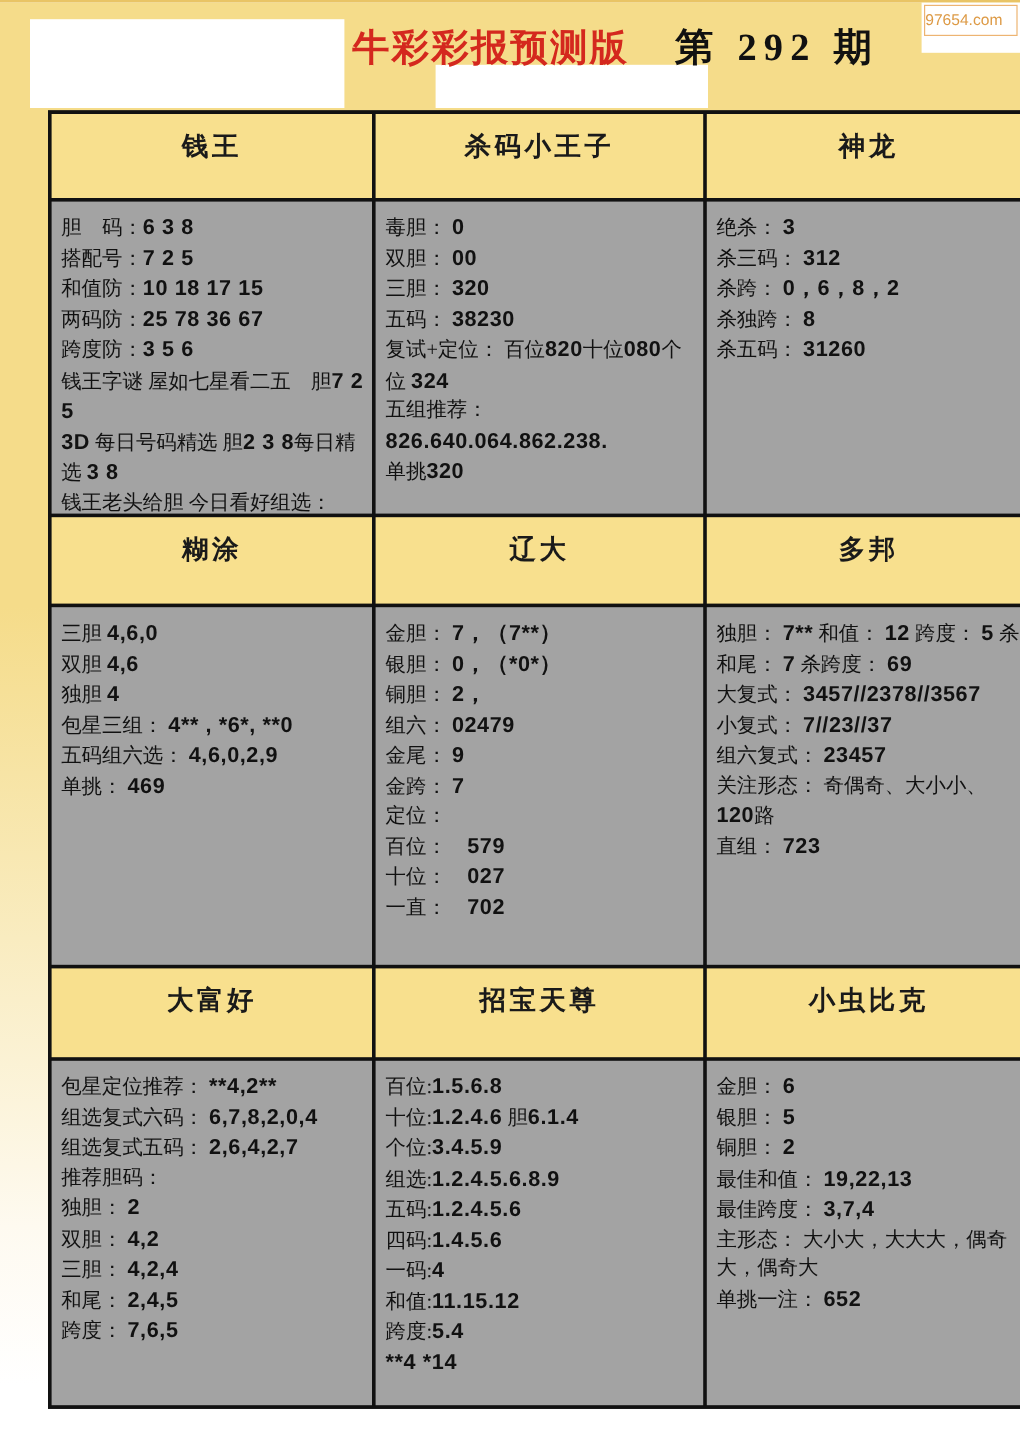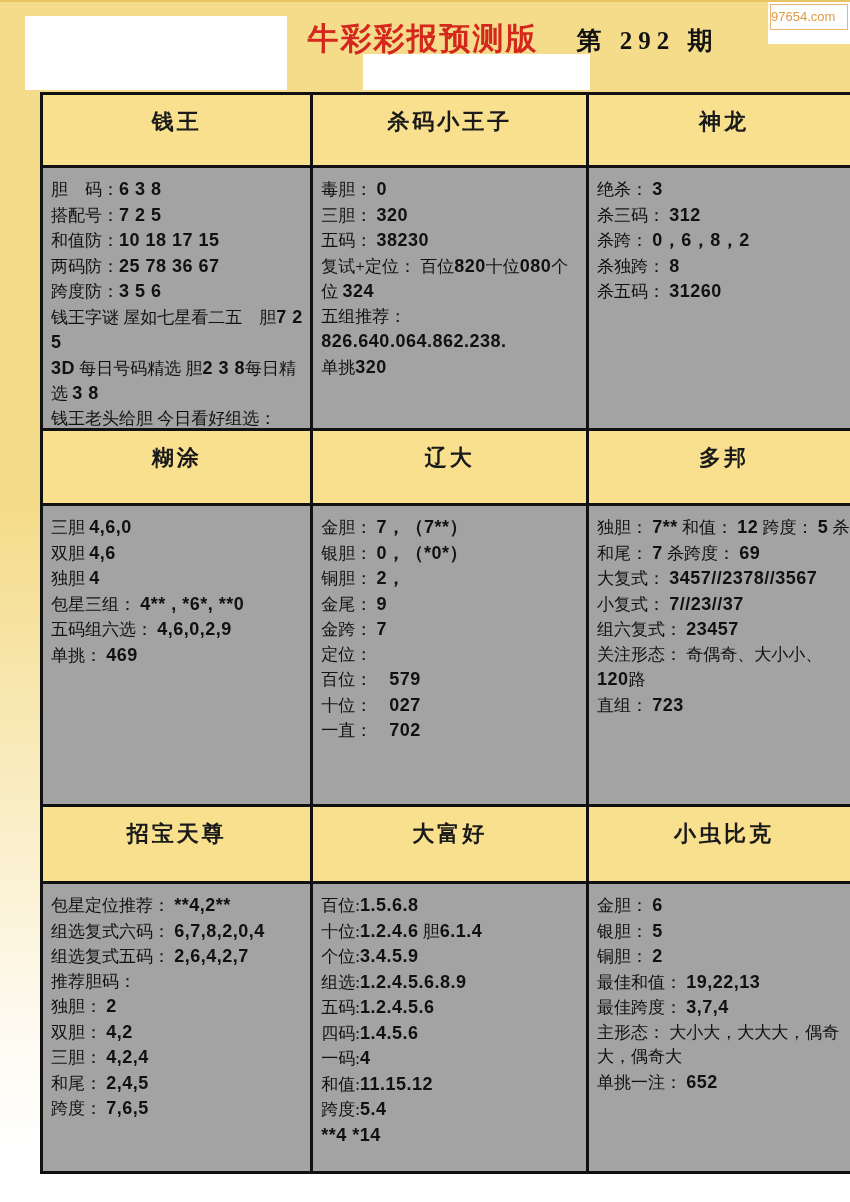--- a/index.html
+++ b/index.html
@@ -19,21 +19,21 @@
     margin:2px 2px 0 2px; height:26px; line-height:24px; 
     border:1px solid #edb472; color:var(--badge-orange,#dd9a45);
     font-size:13px; font-family:"Liberation Sans", sans-serif;
   }
 
   .title-row { position:absolute; top:16px; left:0; width:850px; text-align:center;
                padding-left:150px; white-space:nowrap; }
   .title-main { color:var(--title-red,#d4281e); font-family:"Liberation Serif", serif;
                 font-weight:bold; font-size:31px; letter-spacing:2px;margin-left:26px; }
   .title-issue { color:#111; font-family:"Liberation Serif", serif; font-weight:bold;
-                 font-size:25px; margin-left:38px; letter-spacing:6px; }
+                 font-size:32px; margin-left:38px; letter-spacing:6px; }
 
   .grid {
     position:absolute; left:40px; top:90px; width:822px;
     display:grid; grid-template-columns:1fr 1.02fr 1.01fr;
     grid-template-rows:70px 260px 72px 298px 74px 287px;
     gap:3px; background:#111; border:3px solid #111;
   }
   .hd {
     background:var(--header-yellow,#f8e08e); text-align:center; padding-top:12px;
     font-family:"Liberation Serif", serif; font-weight:bold; font-size:22px;
@@ -72,20 +72,21 @@
         <div class="line"><span class="l">搭配号：</span><span class="v">7 2 5</span></div>
         <div class="line"><span class="l">和值防：</span><span class="v">10 18 17 15</span></div>
         <div class="line"><span class="l">两码防：</span><span class="v">25 78 36 67</span></div>
         <div class="line"><span class="l">跨度防：</span><span class="v">3 5 6</span></div>
         <div class="line"><span class="l">钱王字谜 屋如七星看二五　胆</span><span class="v">7 2 5</span></div>
         <div class="line"><span class="v">3D</span><span class="l"> 每日号码精选 胆</span><span class="v">2 3 8</span><span class="l">每日精选 </span><span class="v">3 8</span></div>
         <div class="line"><span class="l">钱王老头给胆 今日看好组选：</span></div>
       </div>
     <div class="cell">
         <div class="line"><span class="l">毒胆： </span><span class="v">0</span></div>
+        <div class="line"><span class="l">双胆： </span><span class="v">00</span></div>
         <div class="line"><span class="l">三胆： </span><span class="v">320</span></div>
         <div class="line"><span class="l">五码： </span><span class="v">38230</span></div>
         <div class="line"><span class="l">复试+定位： 百位</span><span class="v">820</span><span class="l">十位</span><span class="v">080</span><span class="l">个位 </span><span class="v">324</span></div>
         <div class="line"><span class="l">五组推荐：</span><span class="v">826.640.064.862.238.</span></div>
         <div class="line"><span class="l">单挑</span><span class="v">320</span></div>
       </div>
     <div class="cell">
         <div class="line"><span class="l">绝杀： </span><span class="v">3</span></div>
         <div class="line"><span class="l">杀三码： </span><span class="v">312</span></div>
         <div class="line"><span class="l">杀跨： </span><span class="v">0，6，8，2</span></div>
@@ -102,38 +103,39 @@
         <div class="line"><span class="l">双胆 </span><span class="v">4,6</span></div>
         <div class="line"><span class="l">独胆 </span><span class="v">4</span></div>
         <div class="line"><span class="l">包星三组： </span><span class="v">4** , *6*, **0</span></div>
         <div class="line"><span class="l">五码组六选： </span><span class="v">4,6,0,2,9</span></div>
         <div class="line"><span class="l">单挑： </span><span class="v">469</span></div>
       </div>
     <div class="cell">
         <div class="line"><span class="l">金胆： </span><span class="v">7，（7**）</span></div>
         <div class="line"><span class="l">银胆： </span><span class="v">0，（*0*）</span></div>
         <div class="line"><span class="l">铜胆： </span><span class="v">2，</span></div>
+        <div class="line"><span class="l">组六： </span><span class="v">02479</span></div>
         <div class="line"><span class="l">金尾： </span><span class="v">9</span></div>
         <div class="line"><span class="l">金跨： </span><span class="v">7</span></div>
         <div class="line"><span class="l">定位：</span></div>
         <div class="line"><span class="l">百位：　</span><span class="v">579</span></div>
         <div class="line"><span class="l">十位：　</span><span class="v">027</span></div>
         <div class="line"><span class="l">一直：　</span><span class="v">702</span></div>
       </div>
     <div class="cell">
         <div class="line"><span class="l">独胆： </span><span class="v">7**</span><span class="l"> 和值： </span><span class="v">12</span><span class="l"> 跨度： </span><span class="v">5</span><span class="l"> 杀和尾： </span><span class="v">7</span><span class="l"> 杀跨度： </span><span class="v">69</span></div>
         <div class="line"><span class="l">大复式： </span><span class="v">3457//2378//3567</span></div>
         <div class="line"><span class="l">小复式： </span><span class="v">7//23//37</span></div>
         <div class="line"><span class="l">组六复式： </span><span class="v">23457</span></div>
         <div class="line"><span class="l">关注形态： 奇偶奇、大小小、</span><span class="v">120</span><span class="l">路</span></div>
         <div class="line"><span class="l">直组： </span><span class="v">723</span></div>
       </div>
 
+    <div class="hd">大富好</div>
     <div class="hd">招宝天尊</div>
-    <div class="hd">大富好</div>
     <div class="hd">小虫比克</div>
 
     <div class="cell">
         <div class="line"><span class="l">包星定位推荐： </span><span class="v">**4,2**</span></div>
         <div class="line"><span class="l">组选复式六码： </span><span class="v">6,7,8,2,0,4</span></div>
         <div class="line"><span class="l">组选复式五码： </span><span class="v">2,6,4,2,7</span></div>
         <div class="line"><span class="l">推荐胆码：</span></div>
         <div class="line"><span class="l">独胆： </span><span class="v">2</span></div>
         <div class="line"><span class="l">双胆： </span><span class="v">4,2</span></div>
         <div class="line"><span class="l">三胆： </span><span class="v">4,2,4</span></div>

